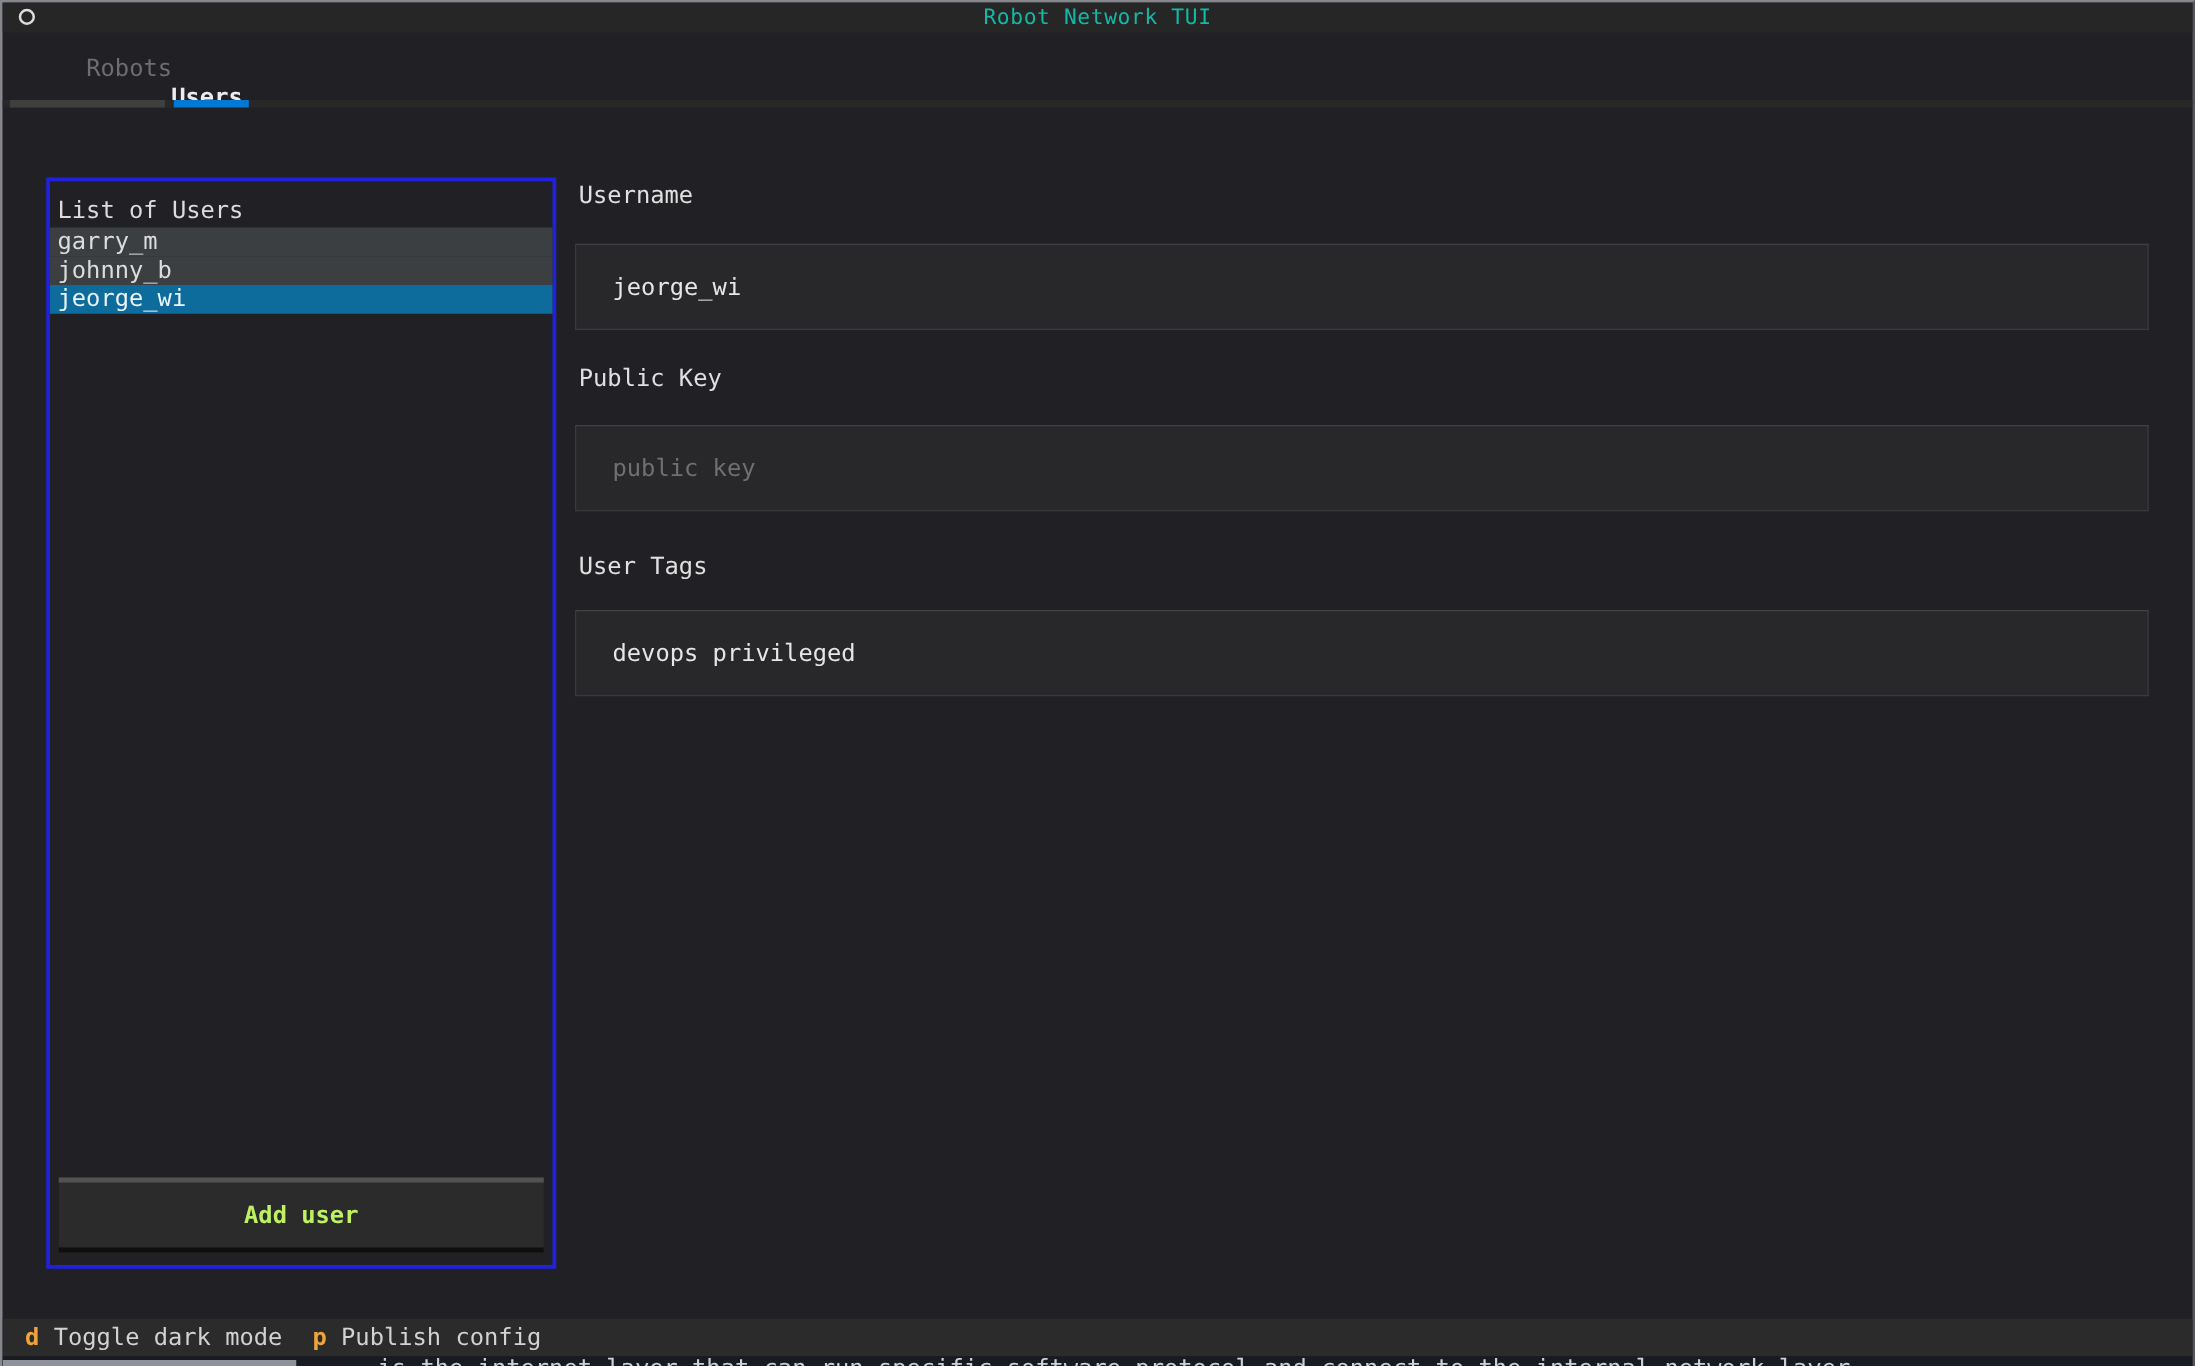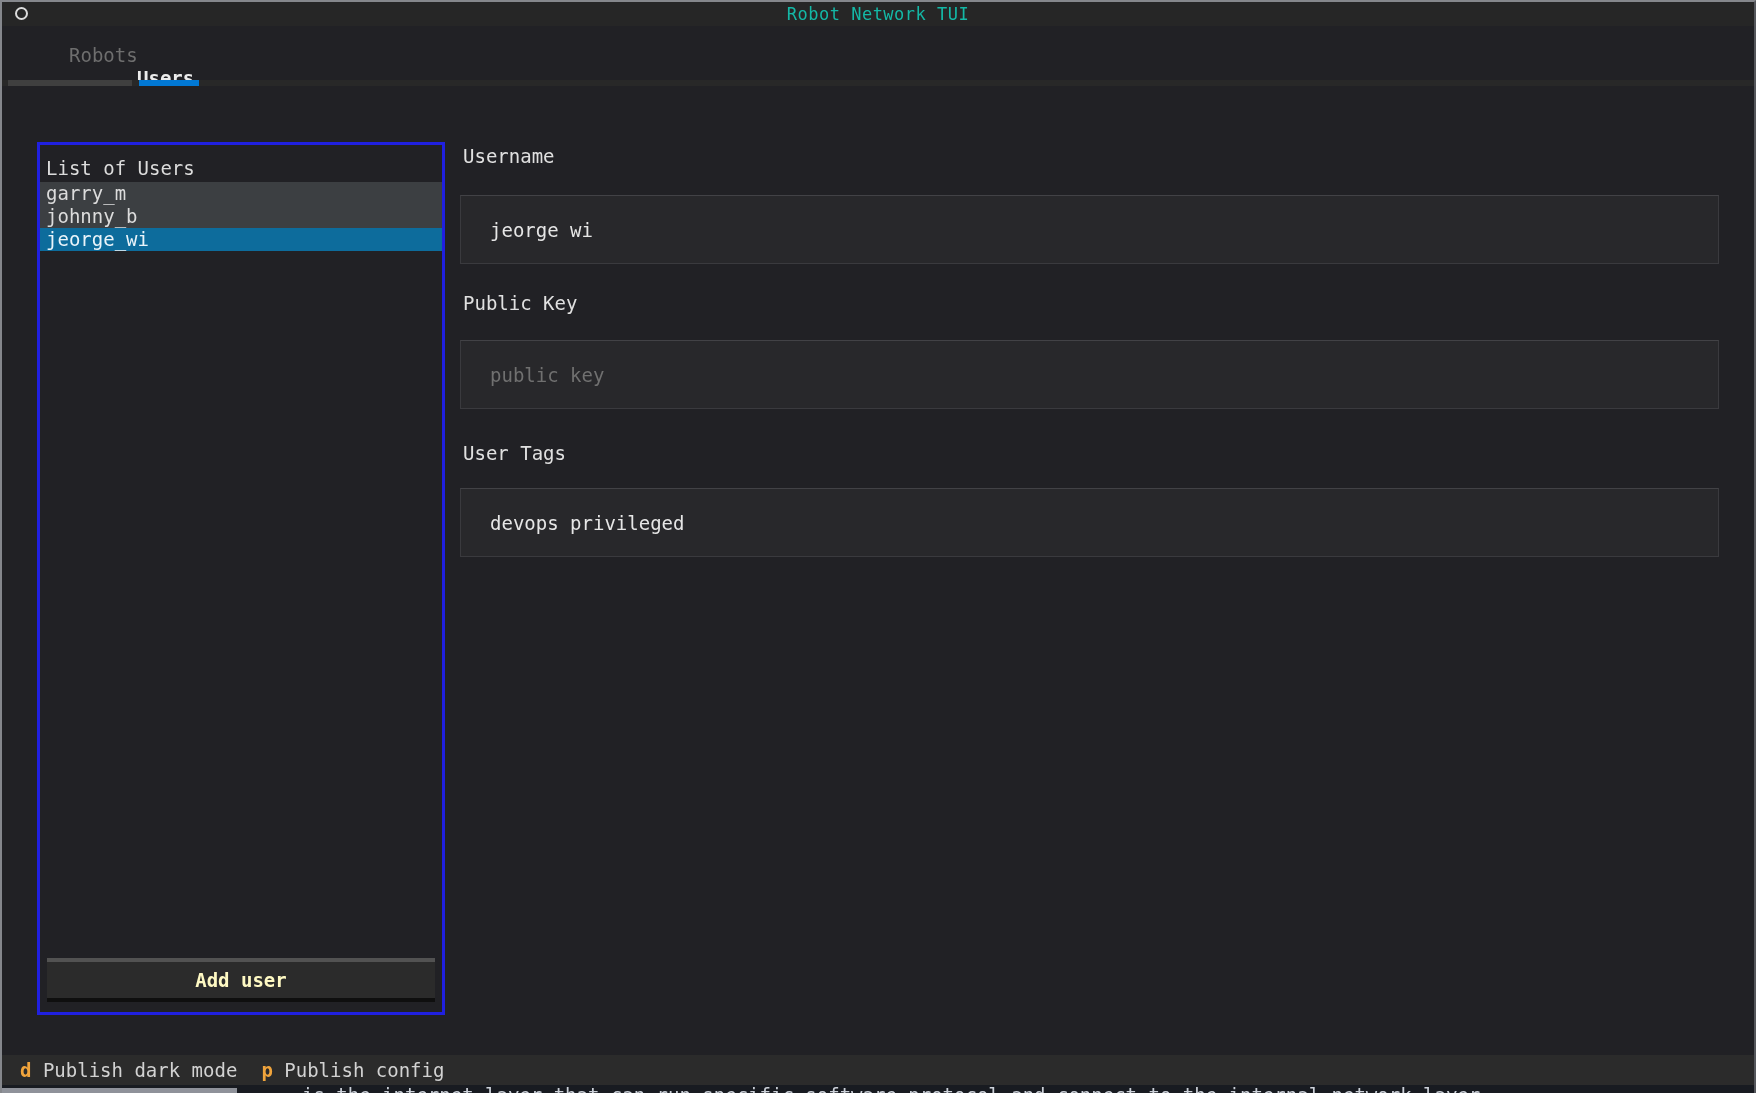--- a/index.html
+++ b/index.html
@@ -24,23 +24,23 @@
   .tab.active{left:135px; color:#ececec; font-weight:bold;margin-top:23px;}
   .underline{position:absolute; top:78px; left:0; right:0; height:6px; background:#282828;}
   .underline .seg-hover{position:absolute; left:6px; width:124px; top:0; bottom:0; background:#3f3f3f;}
   .underline .seg-active{position:absolute; left:137px; width:60px; top:0; bottom:0; background:var(--accent);}
   
   .list-panel{position:absolute; left:35px; top:140px; width:408px; height:873px; border:3px solid var(--panel-border);}
   .list-title{margin:12px 0 2px 0; padding-left:6px; font-size:19px; height:23px; line-height:23px; color:#dcdcdc;}
   .list-item{height:23px; line-height:23px; font-size:19px; padding-left:6px; color:#dcdcdc; background:var(--row); cursor:pointer;}
   .list-item.selected{background:var(--row-selected); color:#eaf4fa;}
   .add-user{
-    position:absolute; left:7px; right:7px; bottom:10px; height:44px;
+    position:absolute; left:7px; right:7px; bottom:10px; height:60px;
     background:#2b2b2b; border:none; border-top:4px solid #525252; border-bottom:4px solid #0f0f0f;
-    color:#fef9c3; font-family:inherit; font-size:19px; font-weight:bold; cursor:pointer;
+    color:#bef264; font-family:inherit; font-size:19px; font-weight:bold; cursor:pointer;
   }
   
   .field-label{position:absolute; left:461px; font-size:19px; height:23px; line-height:23px; color:#e0e0e0;}
   .field-box{
     position:absolute; left:458px; right:35px; height:69px;
     background:var(--box); border:1px solid var(--box-border); border-top-color:#424246;
     color:#e6e6e6; font-family:inherit; font-size:19px; padding-left:29px; outline:none;
   }
   .field-box::placeholder{color:#707070; opacity:1;}
   .lbl-username{top:143px;} .box-username{top:193px;}
@@ -83,20 +83,20 @@
 
   <div class="field-label lbl-username">Username</div>
   <input class="field-box box-username" value="jeorge_wi" style="">
 
   <div class="field-label lbl-pubkey">Public Key</div>
   <input class="field-box box-pubkey" placeholder="public key" style="">
 
   <div class="field-label lbl-tags">User Tags</div>
   <input class="field-box box-tags" value="devops privileged" style="">
 
-  <div class="footer"><span class="binding"><span class="key">d</span> <span>Publish dark mode</span></span><span class="binding"><span class="key">p</span> <span>Publish config</span></span></div>
+  <div class="footer"><span class="binding"><span class="key">d</span> <span>Toggle dark mode</span></span><span class="binding"><span class="key">p</span> <span>Publish config</span></span></div>
 
   <div class="bottom-strip">
     <span class="ledge"></span>
     <span class="clip-text">is the internet layer that can run specific software protocol and connect to the internal network layer</span>
   </div>
 
 </div>
 
 </body></html>

